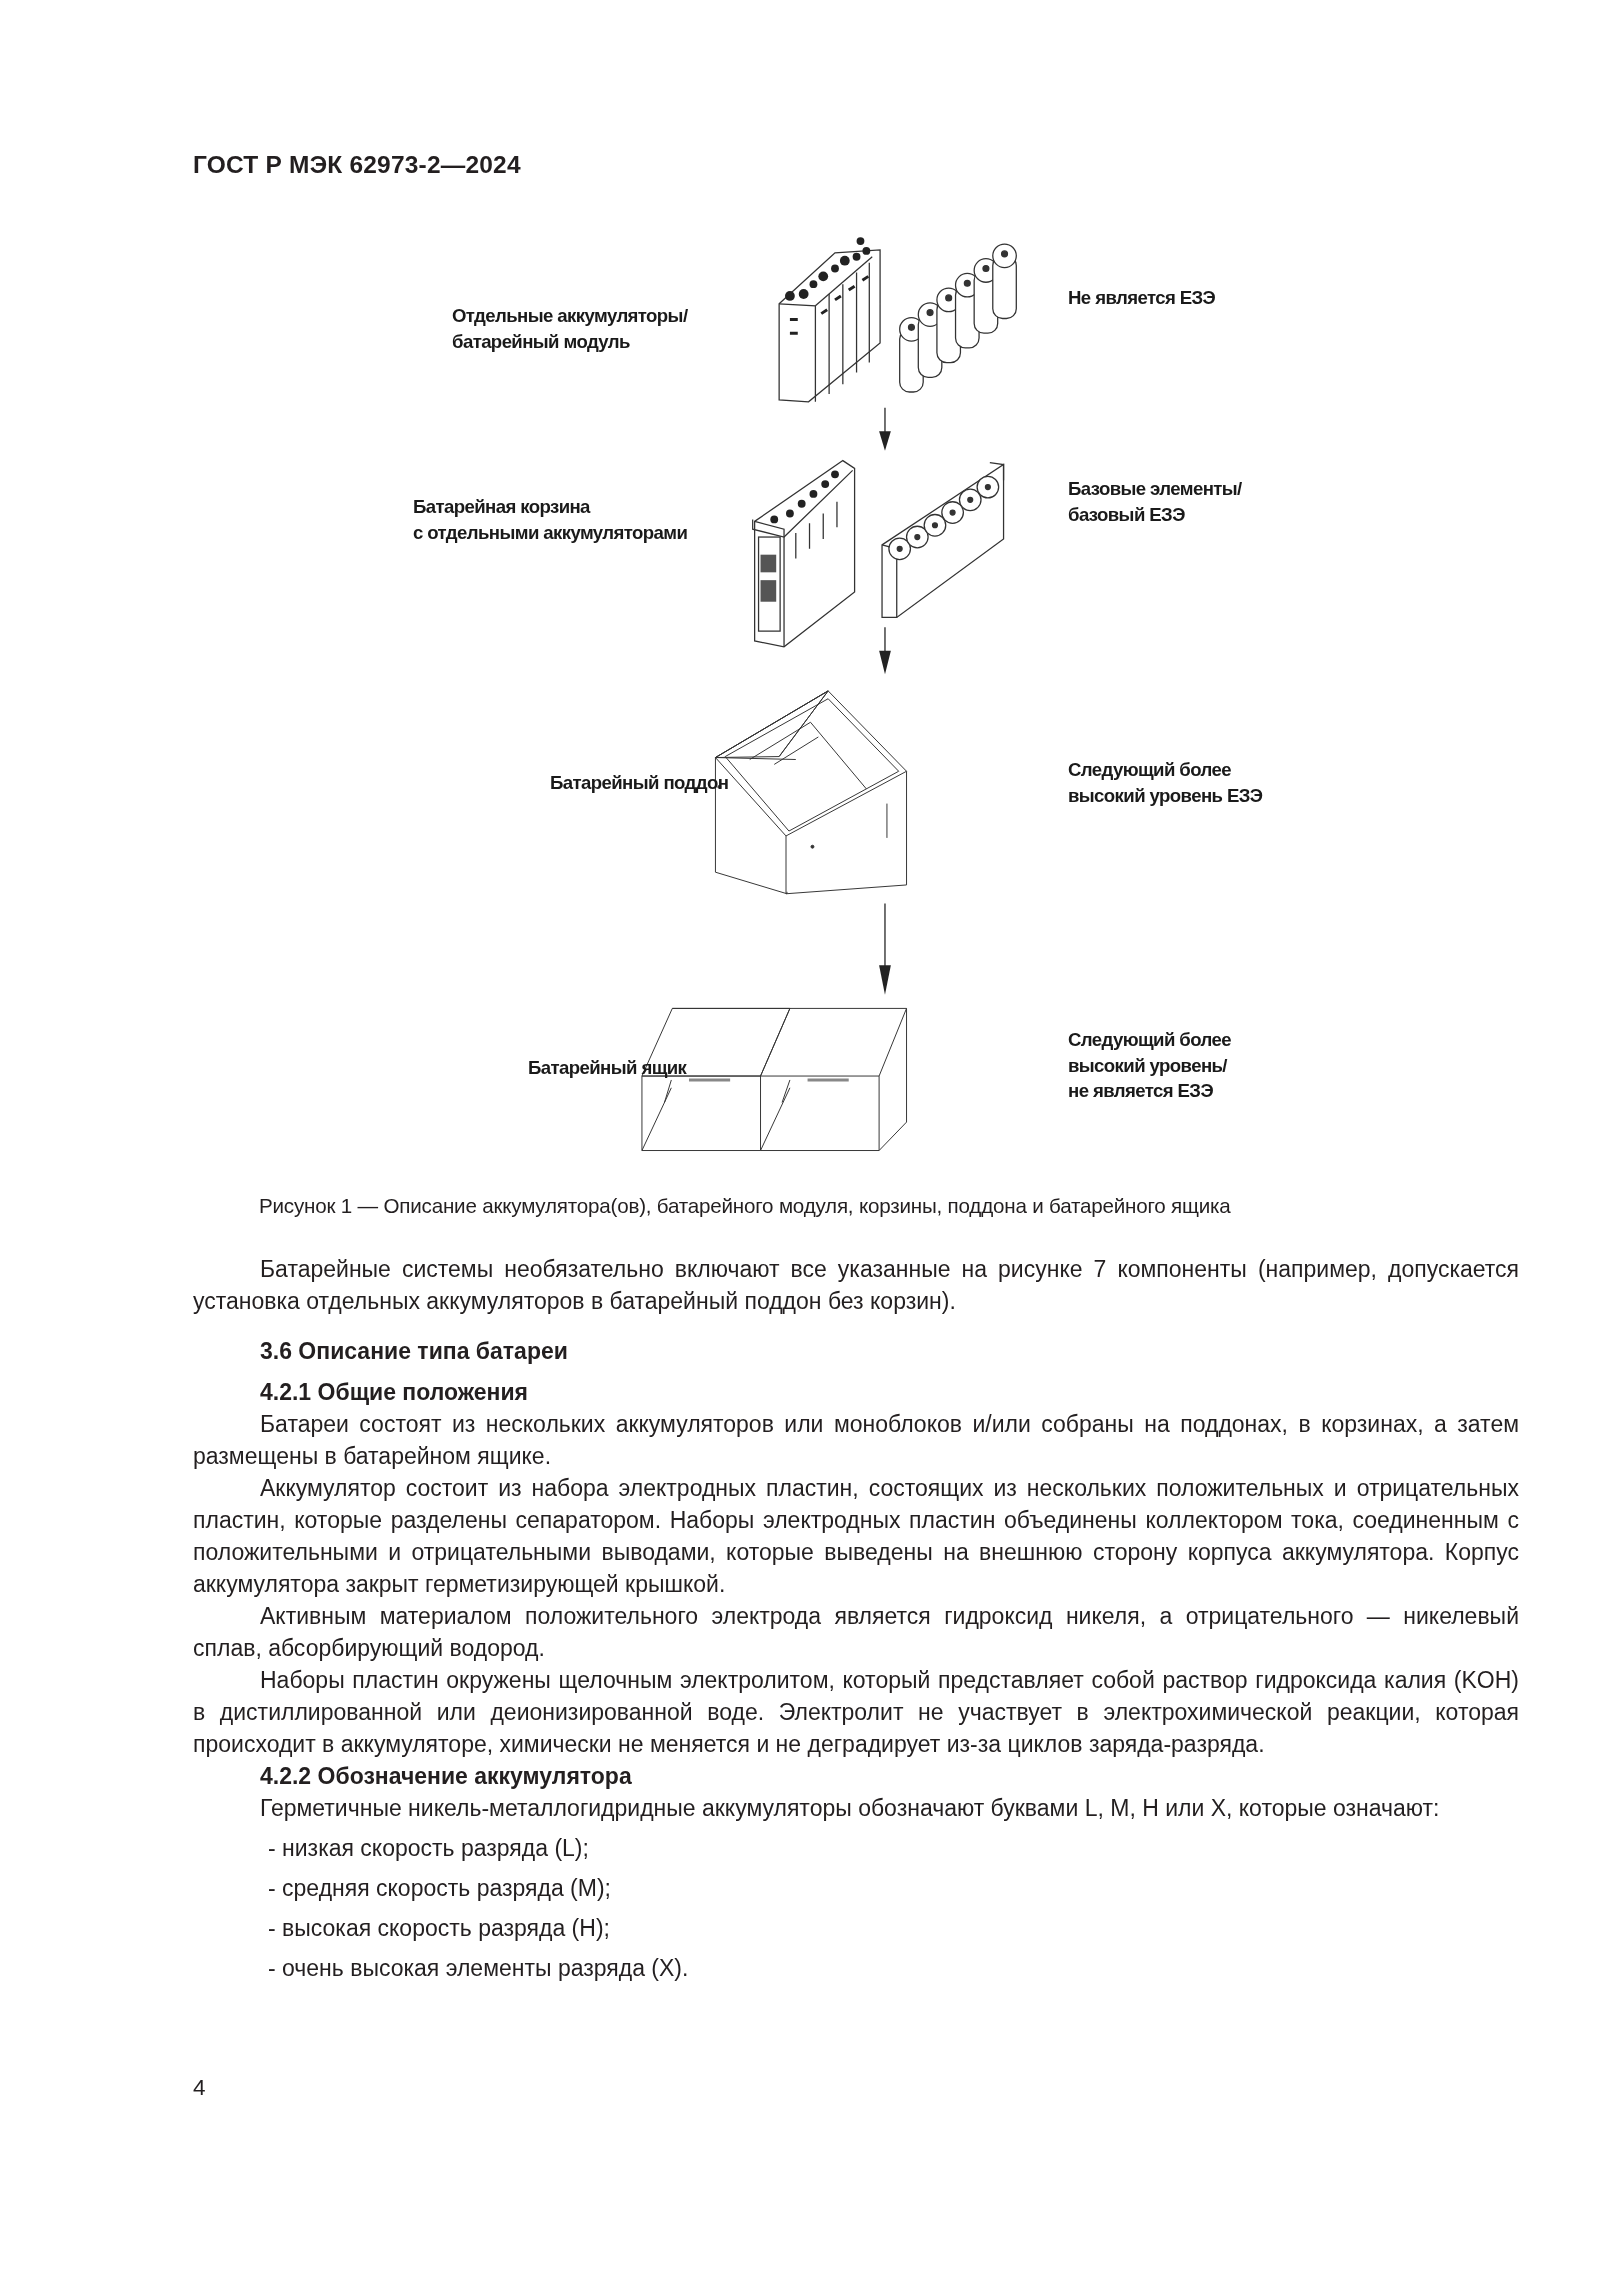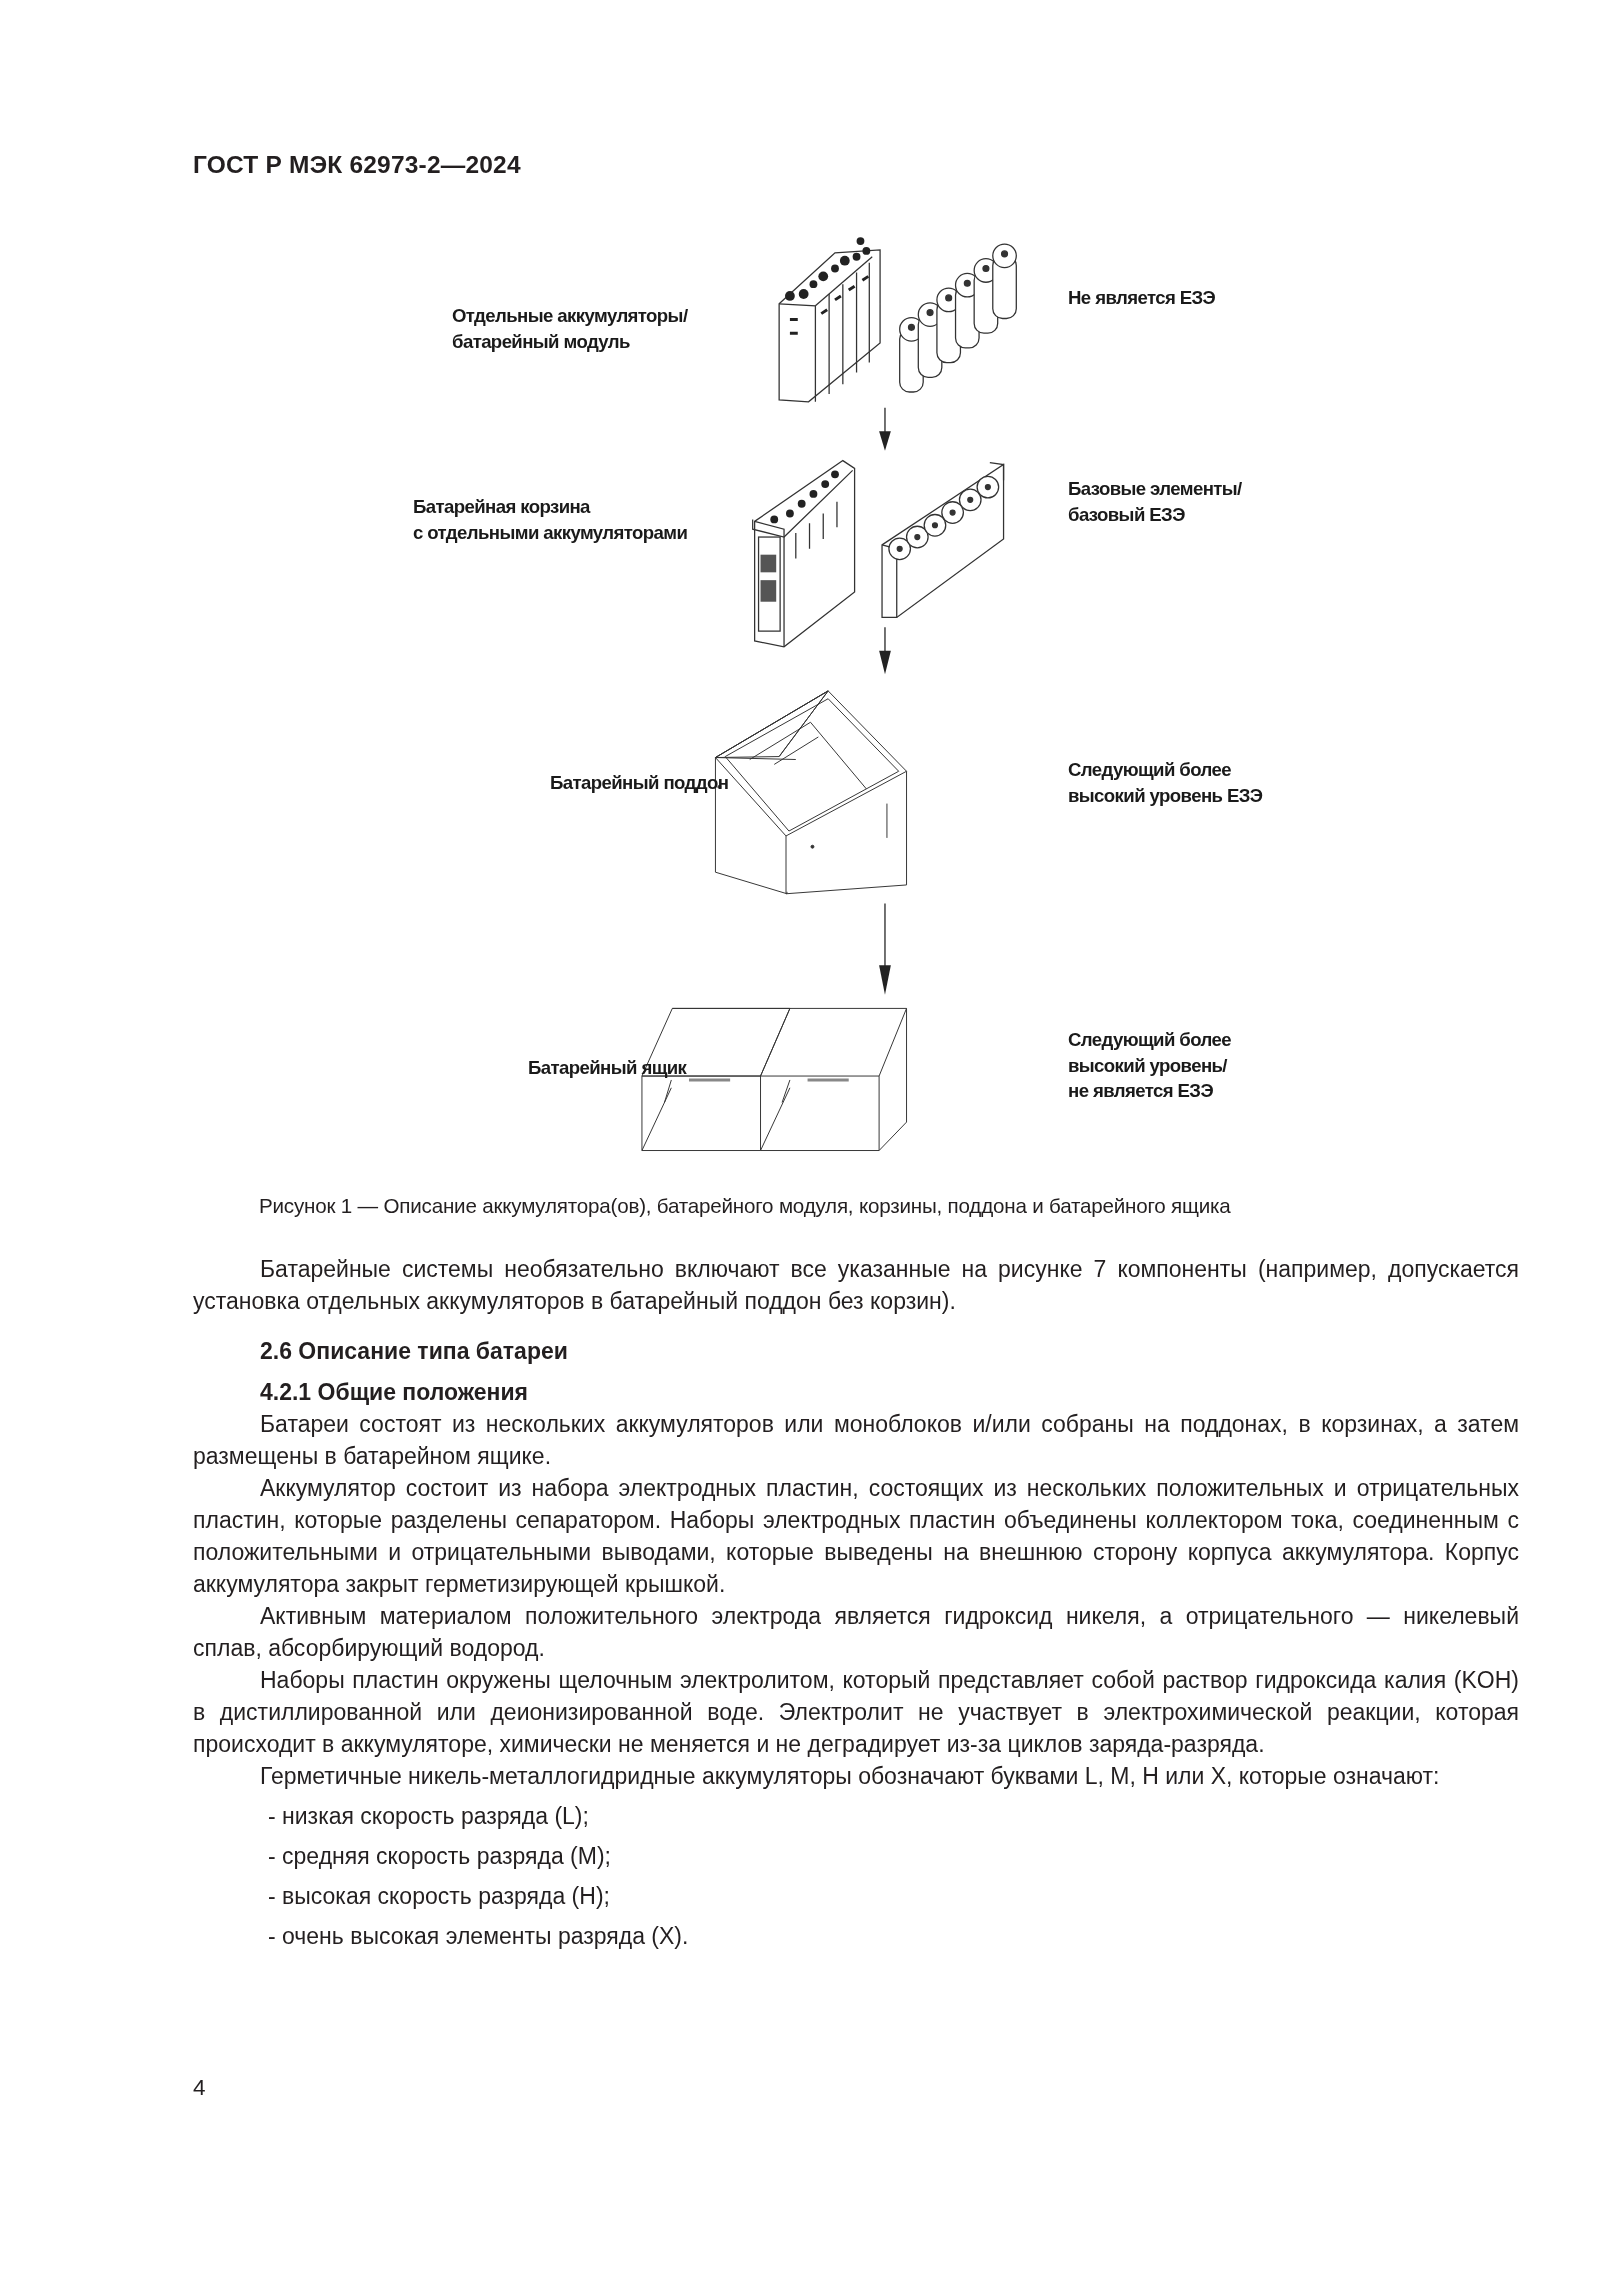--- a/index.html
+++ b/index.html
@@ -179,26 +179,27 @@
     <div>Следующий более</div>
     <div>высокий уровень/</div>
     <div>не является ЕЗЭ</div>
   </div>
 </div>
 
 <div class="caption">Рисунок 1 — Описание аккумулятора(ов), батарейного модуля, корзины, поддона и батарейного ящика</div>
 
 <div class="text" style="top:1253px;">
   <p class="p">Батарейные системы необязательно включают все указанные на рисунке 7 компоненты (например, допускается установка отдельных аккумуляторов в батарейный поддон без корзин).</p>
-  <p class="h" style="margin-top:17.6px;">2.6  Описание типа батареи</p>
+  <p class="h" style="margin-top:17.6px;">3.6  Описание типа батареи</p>
   <p class="h" style="margin-top:9.8px;">4.2.1  Общие положения</p>
   <p class="p">Батареи состоят из нескольких аккумуляторов или моноблоков и/или собраны на поддонах, в корзинах, а затем размещены в батарейном ящике.</p>
   <p class="p">Аккумулятор состоит из набора электродных пластин, состоящих из нескольких положительных и отрицательных пластин, которые разделены сепаратором. Наборы электродных пластин объединены коллектором тока, соединенным с положительными и отрицательными выводами, которые выведены на внешнюю сторону корпуса аккумулятора. Корпус аккумулятора закрыт герметизирующей крышкой.</p>
   <p class="p">Активным материалом положительного электрода является гидроксид никеля, а отрицательного — никелевый сплав, абсорбирующий водород.</p>
   <p class="p">Наборы пластин окружены щелочным электролитом, который представляет собой раствор гидроксида калия (KOH) в дистиллированной или деионизированной воде. Электролит не участвует в электрохимической реакции, которая происходит в аккумуляторе, химически не меняется и не деградирует из-за циклов заряда-разряда.</p>
+  <p class="h">4.2.2  Обозначение аккумулятора</p>
   <p class="p">Герметичные никель-металлогидридные аккумуляторы обозначают буквами L, M, H или X, которые означают:</p>
   <p class="li">- низкая скорость разряда (L);</p>
   <p class="li">- средняя скорость разряда (M);</p>
   <p class="li">- высокая скорость разряда (H);</p>
   <p class="li">- очень высокая элементы разряда (X).</p>
 </div>
 
 <div class="pagenum">4</div>
 
 

